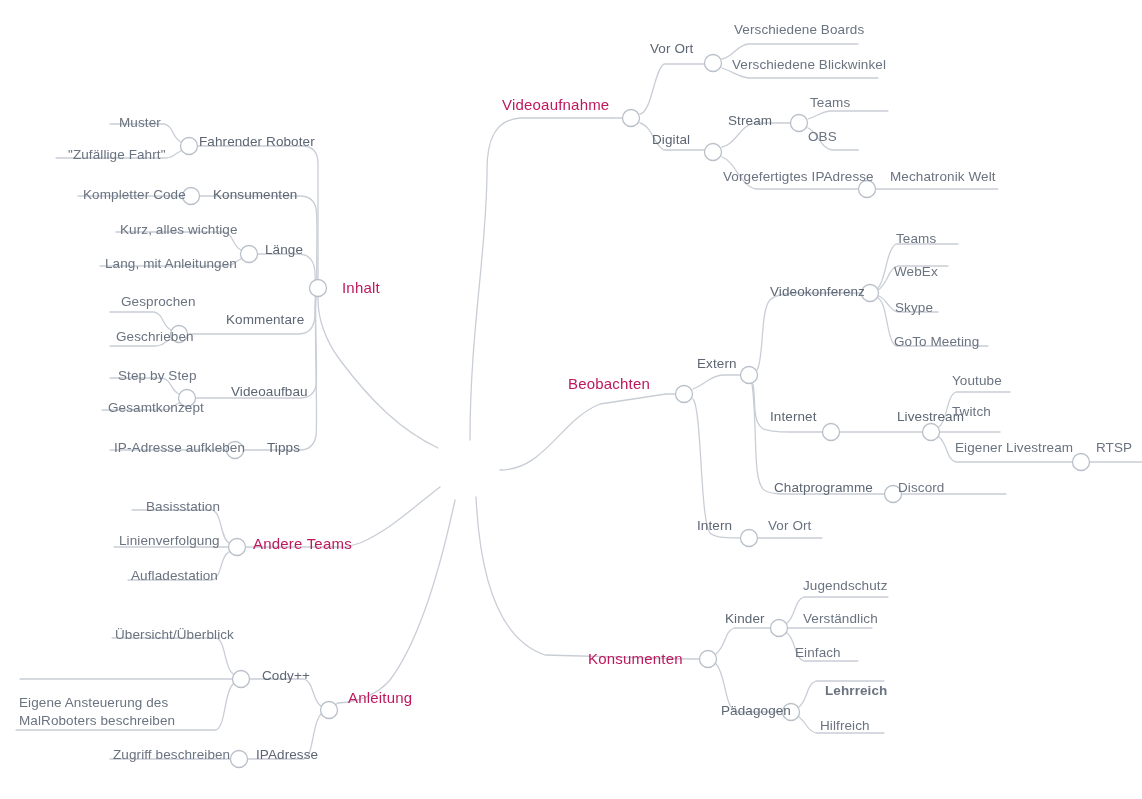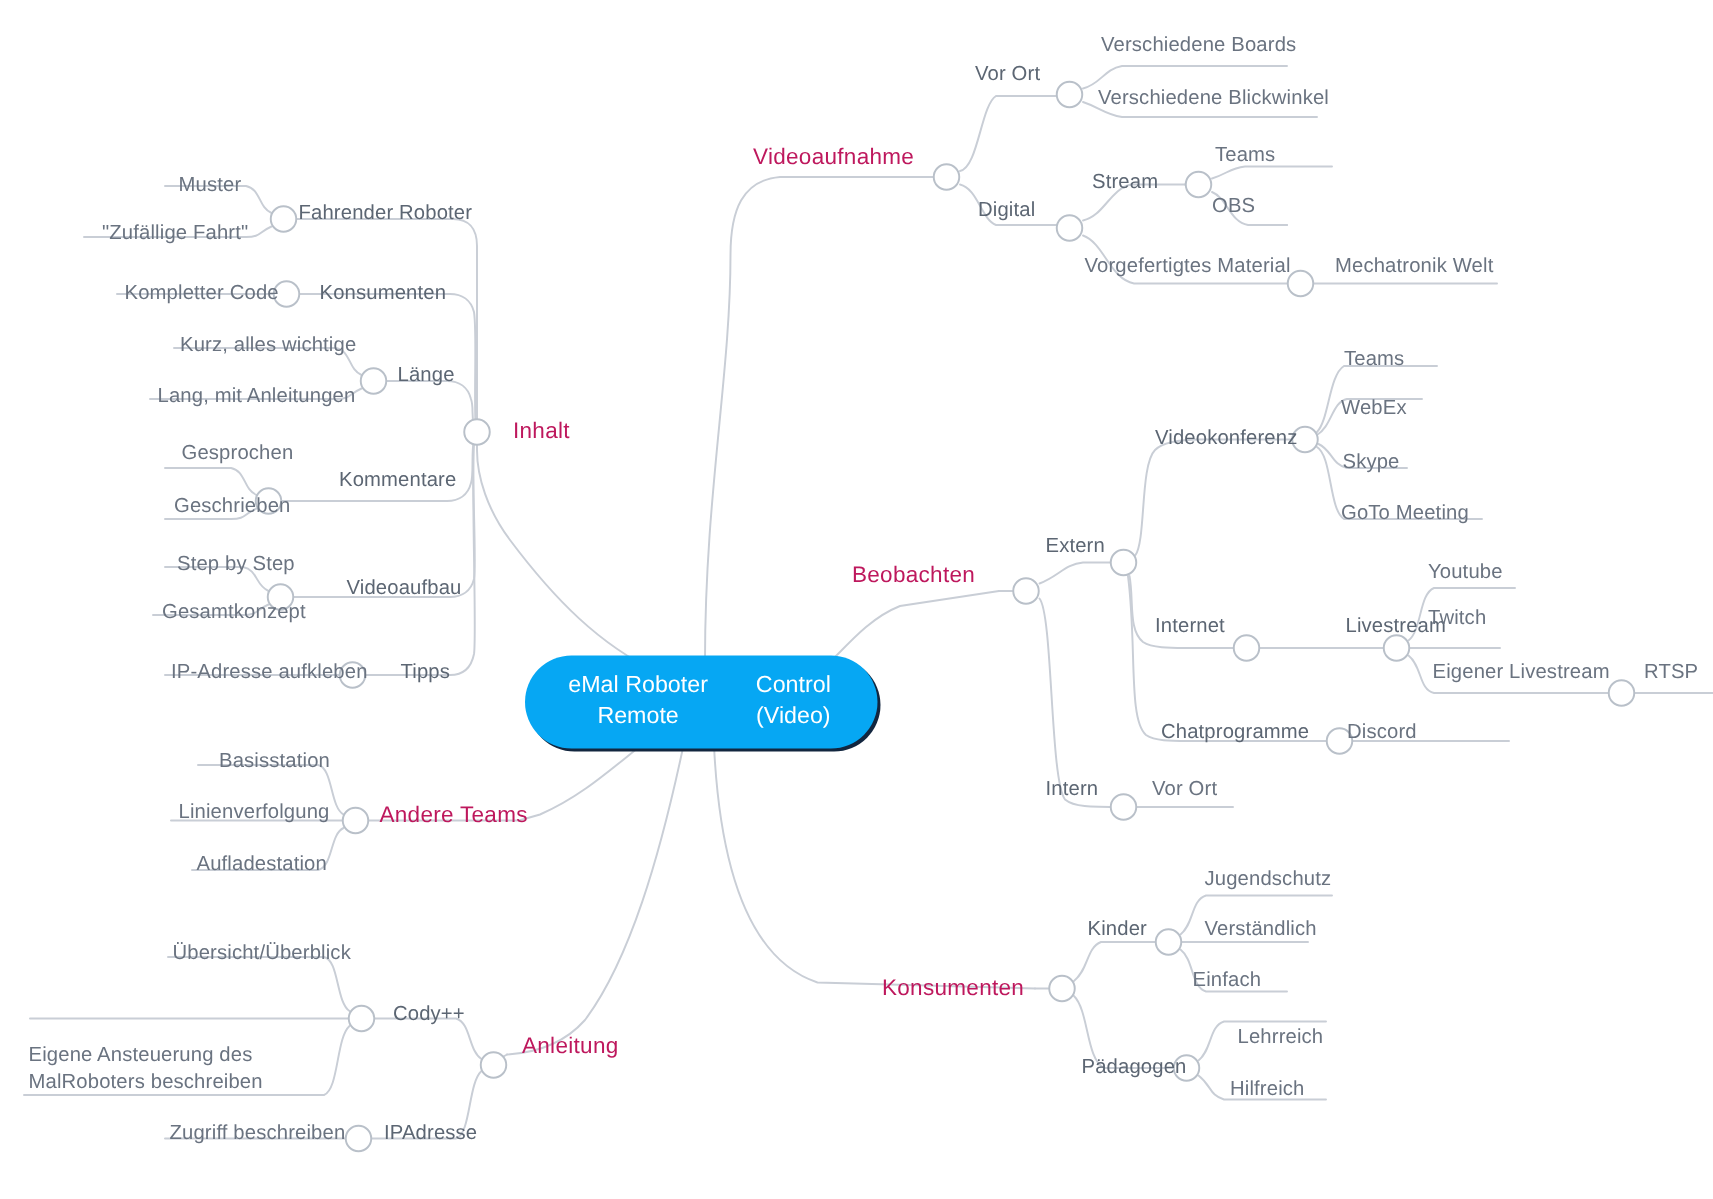--- a/index.html
+++ b/index.html
@@ -218,34 +218,30 @@
       <circle cx="235" cy="450" r="8.5"></circle>
 
       <circle cx="237" cy="547" r="8.5"></circle>
 
       <circle cx="329" cy="710" r="8.5"></circle>
       <circle cx="241" cy="679" r="8.5"></circle>
       <circle cx="239" cy="759" r="8.5"></circle>
     </g>
   </svg>
 
-  <div id="root-node">
-    <span>eMal Roboter Remote</span>
-    <span>Control (Video)</span>
-  </div>
 
   <div class="label main" style="left:502px; top:96px;">Videoaufnahme</div>
   <div class="label lvl2" style="left:650px; top:41px;">Vor Ort</div>
   <div class="label leaf" style="left:734px; top:22px;">Verschiedene Boards</div>
   <div class="label leaf" style="left:732px; top:57px;">Verschiedene Blickwinkel</div>
   <div class="label lvl2" style="left:652px; top:132px;">Digital</div>
   <div class="label lvl2" style="left:728px; top:113px;">Stream</div>
   <div class="label leaf" style="left:810px; top:95px;">Teams</div>
   <div class="label leaf" style="left:808px; top:129px;">OBS</div>
-  <div class="label leaf" style="left:723px; top:169px;">Vorgefertigtes Material</div>
+  <div class="label leaf" style="left:723px; top:169px;">Vorgefertigtes IPAdresse</div>
   <div class="label leaf" style="left:890px; top:169px;">Mechatronik Welt</div>
 
   <div class="label main" style="left:568px; top:375px;">Beobachten</div>
   <div class="label lvl2" style="left:697px; top:356px;">Extern</div>
   <div class="label lvl2" style="left:770px; top:284px;">Videokonferenz</div>
   <div class="label leaf" style="left:896px; top:231px;">Teams</div>
   <div class="label leaf" style="left:894px; top:264px;">WebEx</div>
   <div class="label leaf" style="left:895px; top:300px;">Skype</div>
   <div class="label leaf" style="left:894px; top:334px;">GoTo Meeting</div>
   <div class="label lvl2" style="left:770px; top:409px;">Internet</div>
@@ -258,21 +254,21 @@
   <div class="label leaf" style="left:898px; top:480px;">Discord</div>
   <div class="label lvl2" style="left:697px; top:518px;">Intern</div>
   <div class="label leaf" style="left:768px; top:518px;">Vor Ort</div>
 
   <div class="label main" style="left:588px; top:650px;">Konsumenten</div>
   <div class="label lvl2" style="left:725px; top:611px;">Kinder</div>
   <div class="label leaf" style="left:803px; top:578px;">Jugendschutz</div>
   <div class="label leaf" style="left:803px; top:611px;">Verständlich</div>
   <div class="label leaf" style="left:795px; top:645px;text-align:right;">Einfach</div>
   <div class="label lvl2" style="left:721px; top:703px;">Pädagogen</div>
-  <div class="label leaf" style="left:825px; top:683px;">Lehrreich</div>
+  <div class="label leaf" style="left:825px; top:683px;font-weight:bold;">Lehrreich</div>
   <div class="label leaf" style="left:820px; top:718px;">Hilfreich</div>
 
   <div class="label main" style="left:342px; top:279px;">Inhalt</div>
   <div class="label lvl2" style="left:199px; top:134px;">Fahrender Roboter</div>
   <div class="label leaf" style="left:119px; top:115px;">Muster</div>
   <div class="label leaf" style="left:68px; top:147px;">"Zufällige Fahrt"</div>
   <div class="label lvl2" style="left:213px; top:187px;">Konsumenten</div>
   <div class="label leaf" style="left:83px; top:187px;">Kompletter Code</div>
   <div class="label lvl2" style="left:265px; top:242px;">Länge</div>
   <div class="label leaf" style="left:120px; top:222px;">Kurz, alles wichtige</div>

